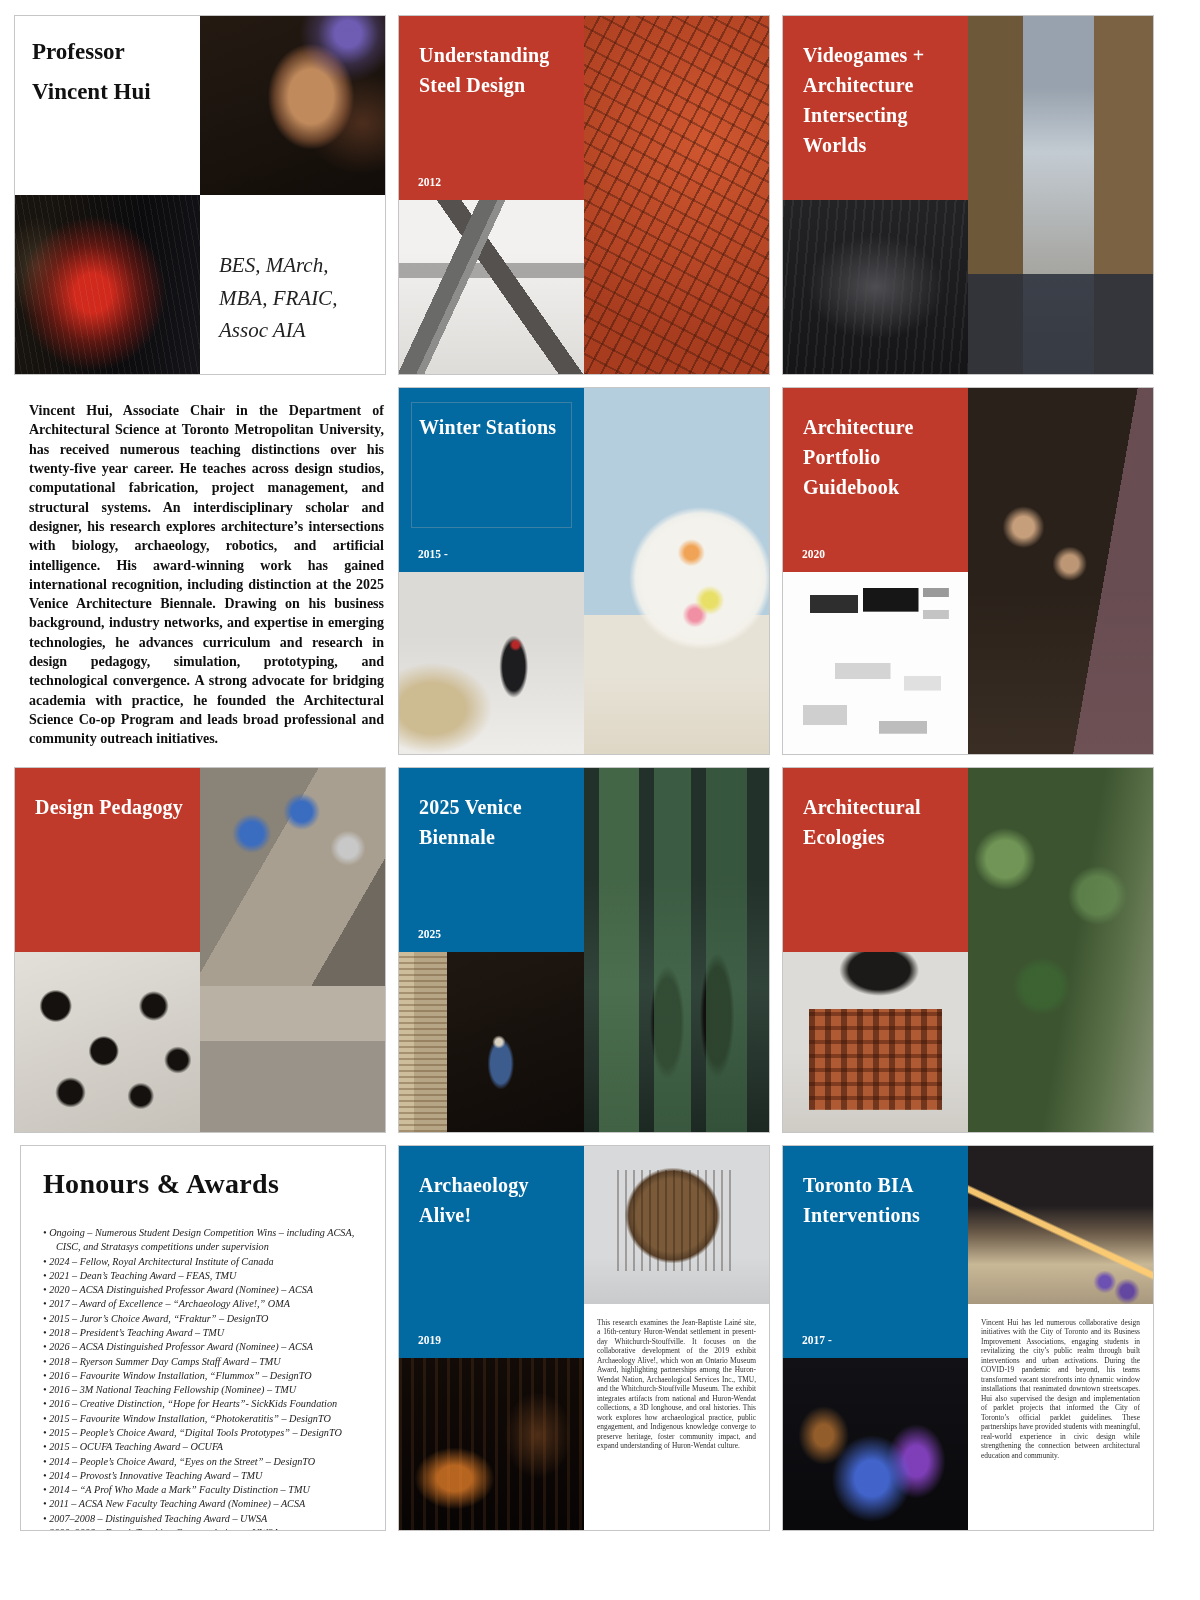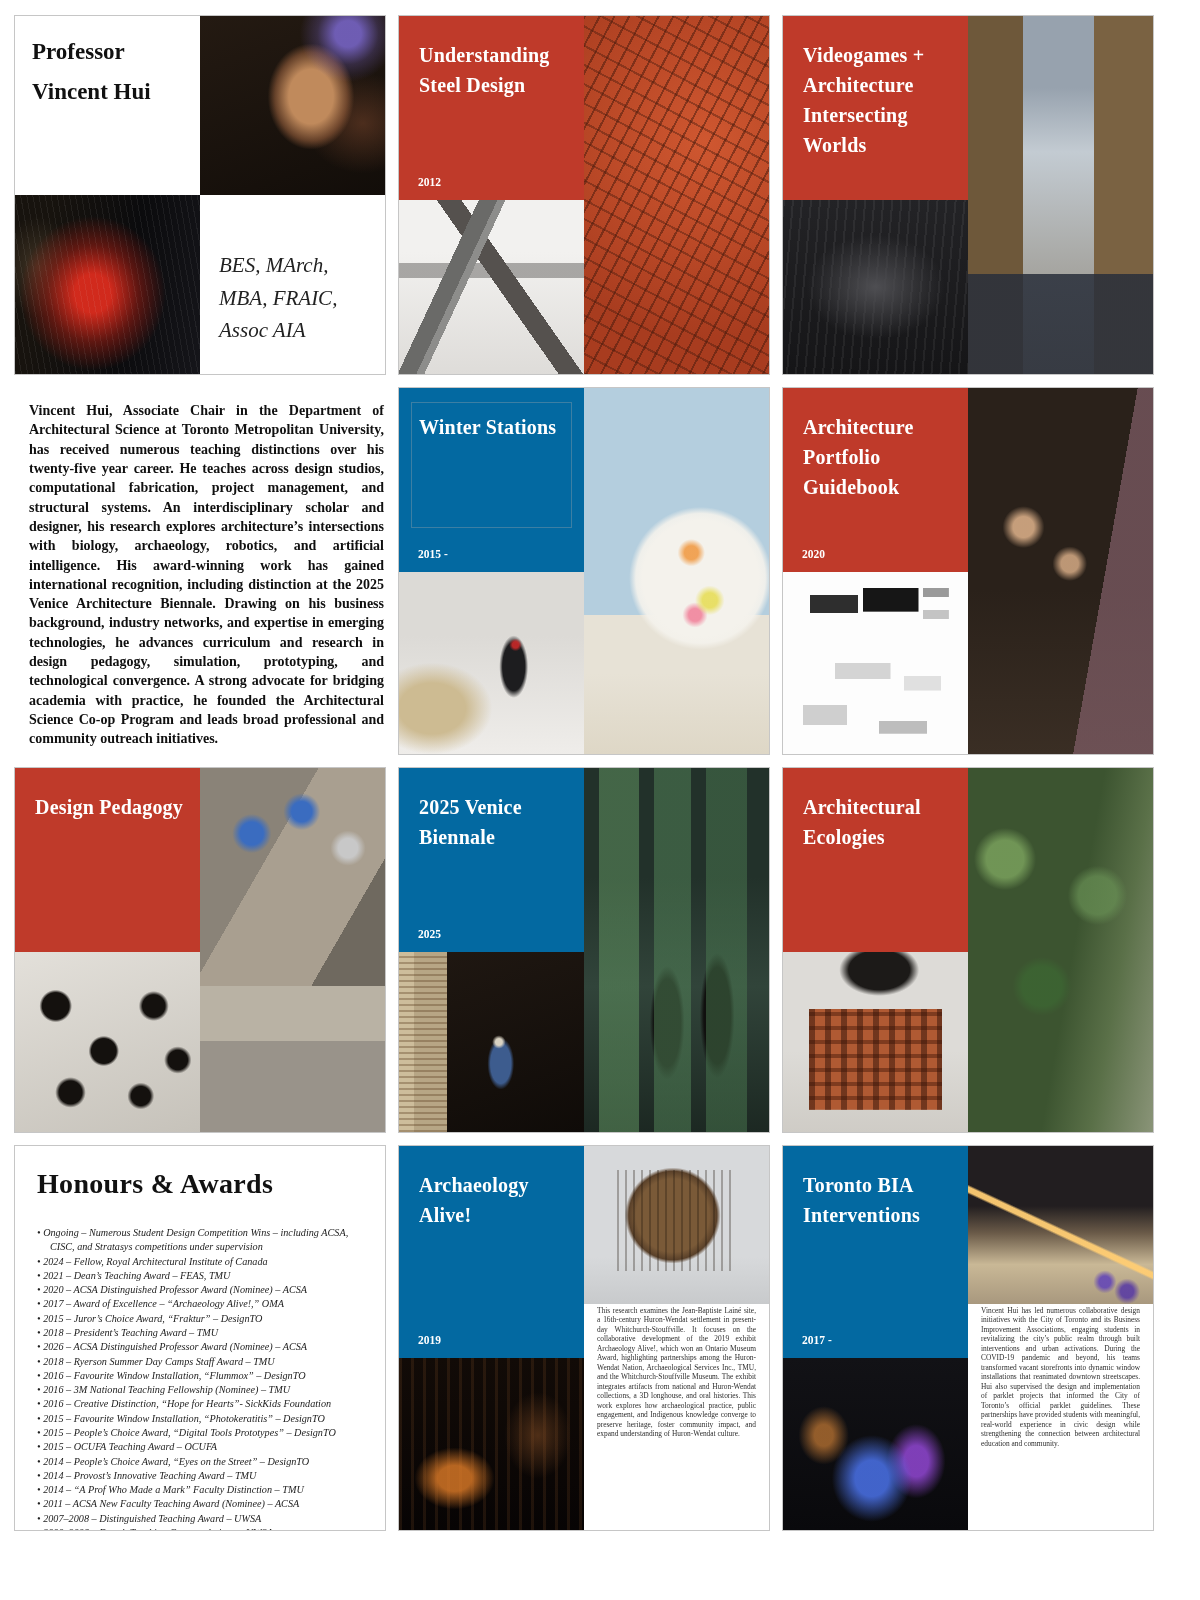--- a/index.html
+++ b/index.html
@@ -24,35 +24,35 @@
   .titleblock { padding:24px 16px 0 20px; }
   .titleblock.red   { background:#bf3a2a; }
   .titleblock.black { background:#0369a1; }
   .card-title { font-weight:bold; font-size:20px; line-height:1.5; color:#ffffff; letter-spacing:.2px; }
   .card-date  { position:absolute; left:19px; bottom:12px; font-weight:bold; font-size:11.5px; color:#ffffff; }
   .winterbox::after { content:""; position:absolute; left:12px; right:12px; top:14px; bottom:44px;
                       border:1px solid rgba(170,170,170,.35); pointer-events:none; }
 
   .body-text { font-size:7.4px; line-height:1.28; text-align:justify; color:#2d2d2d;
                padding:12px 13px 0 13px; }
-  .short-right .body-text { padding-top:2px; }
+  .short-right .body-text { padding-top:14px; }
 
   .ph { width:100%; height:100%; }
 
   
   .profile { display:grid; grid-template-columns:1fr 1fr; grid-template-rows:1fr 1fr; }
   .profile-name { padding:16px 14px 0 17px; font-weight:bold; font-size:23px; line-height:1.75; color:#111; }
   .profile-creds { padding:54px 12px 0 19px; font-style:italic; font-size:21px; line-height:1.55; color:#222; }
 
   
   .bio { padding:14px 2px 0 15px; }
   .bio-text { font-weight:bold; font-size:14px; line-height:1.38; text-align:justify; color:#101010; }
 
   
-  .awards { padding:22px 16px 0 22px; }
+  .awards { padding:22px 16px 0 22px;margin-left:6px; }
   .awards-title { font-weight:bold; font-size:28px; color:#111; letter-spacing:.3px; }
   .awards-list { list-style:none; margin-top:26px; }
   .awards-list li { font-style:italic; font-size:10.2px; line-height:1.4; color:#222;
                     padding-left:13px; text-indent:-13px; }
   .awards-list li::before { content:"• "; }
 
   
   .img-portrait { background:
     radial-gradient(circle at 80% 10%, rgba(130,110,220,.8) 0 6%, rgba(130,110,220,.25) 14%, transparent 22%),
     radial-gradient(ellipse 30% 38% at 60% 45%, #c08a5c 0 40%, rgba(150,95,60,.6) 65%, transparent 78%),

